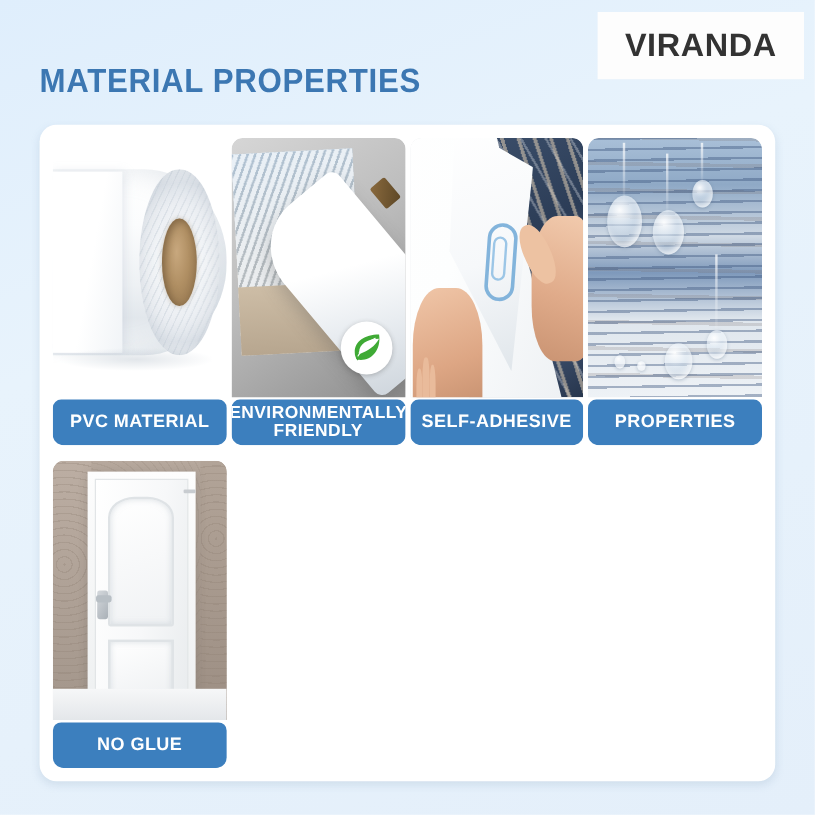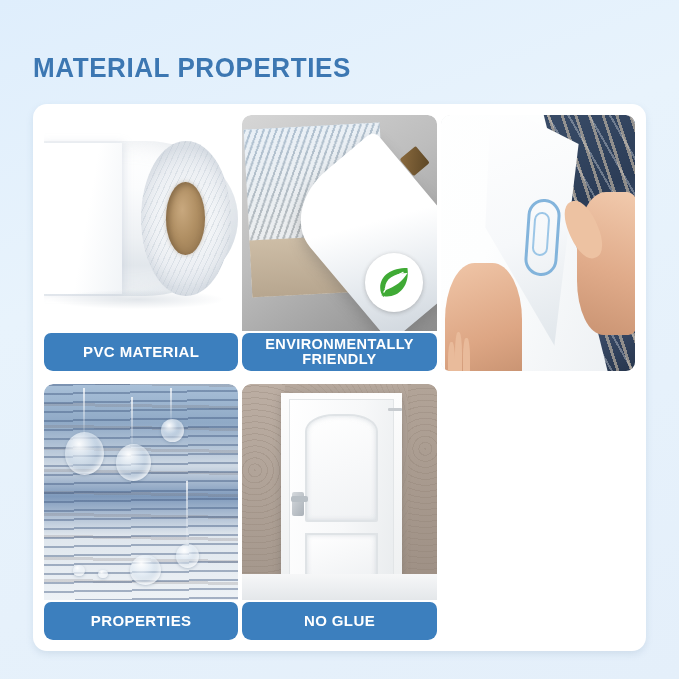--- a/index.html
+++ b/index.html
@@ -48,21 +48,21 @@
     left: 33px; top: 104px;
     width: 613px; height: 547px;
     background: #ffffff;
     border-radius: 14px;
     box-shadow: 0 3px 7px rgba(120,150,180,0.20);
     padding: 11px;
   }
 
   .grid {
     display: grid;
-    grid-template-columns: repeat(3, 1fr);
+    grid-template-columns: repeat(4, 1fr);
     grid-template-rows: repeat(2, 1fr);
     gap: 13px 4px;
     width: 100%; height: 100%;
   }
 
   .card {
     position: relative;
     border-radius: 9px;
     overflow: hidden;
     display: flex;
@@ -407,20 +407,23 @@
     position: absolute; right: 18%; top: 11%;
     width: 7%; height: 1.6%;
     background: #c8ccd0; border-radius: 1px;
   }
 </style>
 </head>
 <body>
 
 <div class="page">
 
+  <div class="brand-badge">
+    <span class="brand-text">VIRANDA</span>
+  </div>
 
   <div class="page-title">MATERIAL PROPERTIES</div>
 
   <div class="panel">
     <div class="grid">
 
       <div class="card">
         <div class="card-photo ph-pvc">
           <div class="roll-body"></div>
           <div class="roll-sheet"></div>
@@ -460,20 +463,21 @@
           <div class="clip-mark"></div>
           <div class="clip-inner"></div>
           <div class="hand-left">
             <div class="finger f1"></div>
             <div class="finger f2"></div>
             <div class="finger f3"></div>
           </div>
           <div class="hand-right"></div>
           <div class="thumb"></div>
         </div>
+        <div class="card-label">SELF-ADHESIVE</div>
       </div>
 
       <div class="card">
         <div class="card-photo ph-water">
           <div class="trail t1"></div>
           <div class="trail t2"></div>
           <div class="trail t3"></div>
           <div class="trail t4"></div>
           <div class="drop d1"></div>
           <div class="drop d2"></div>

